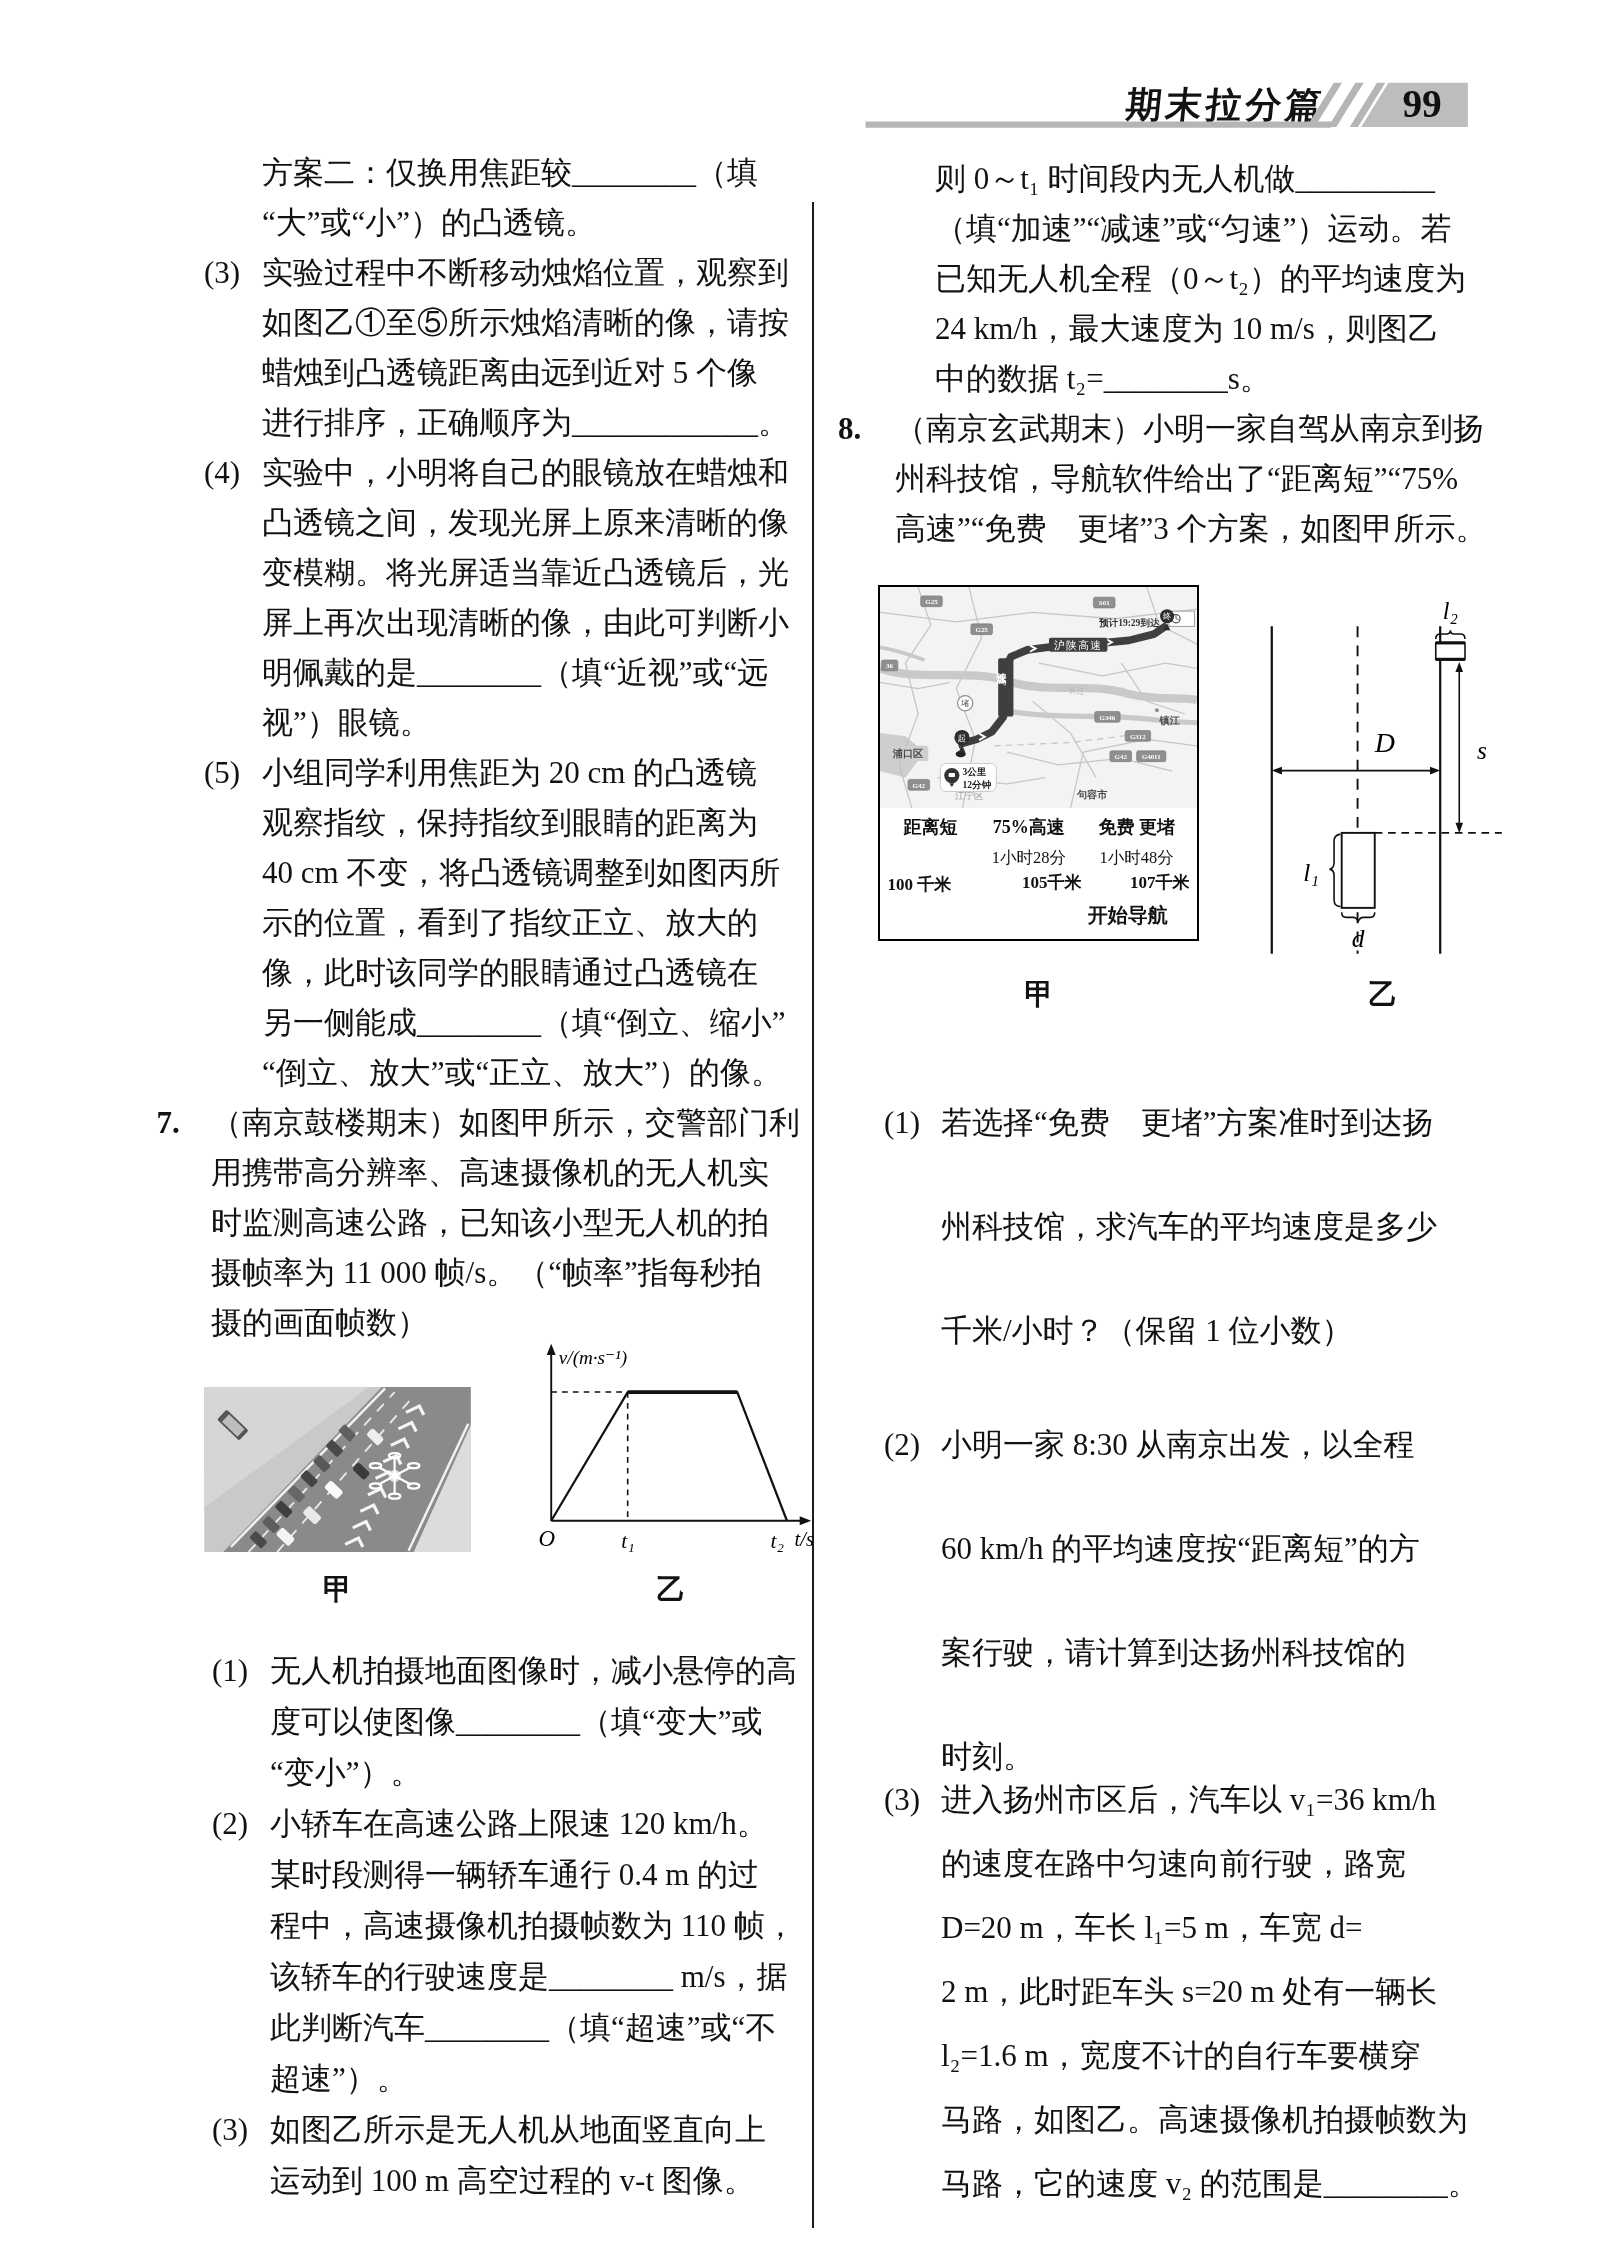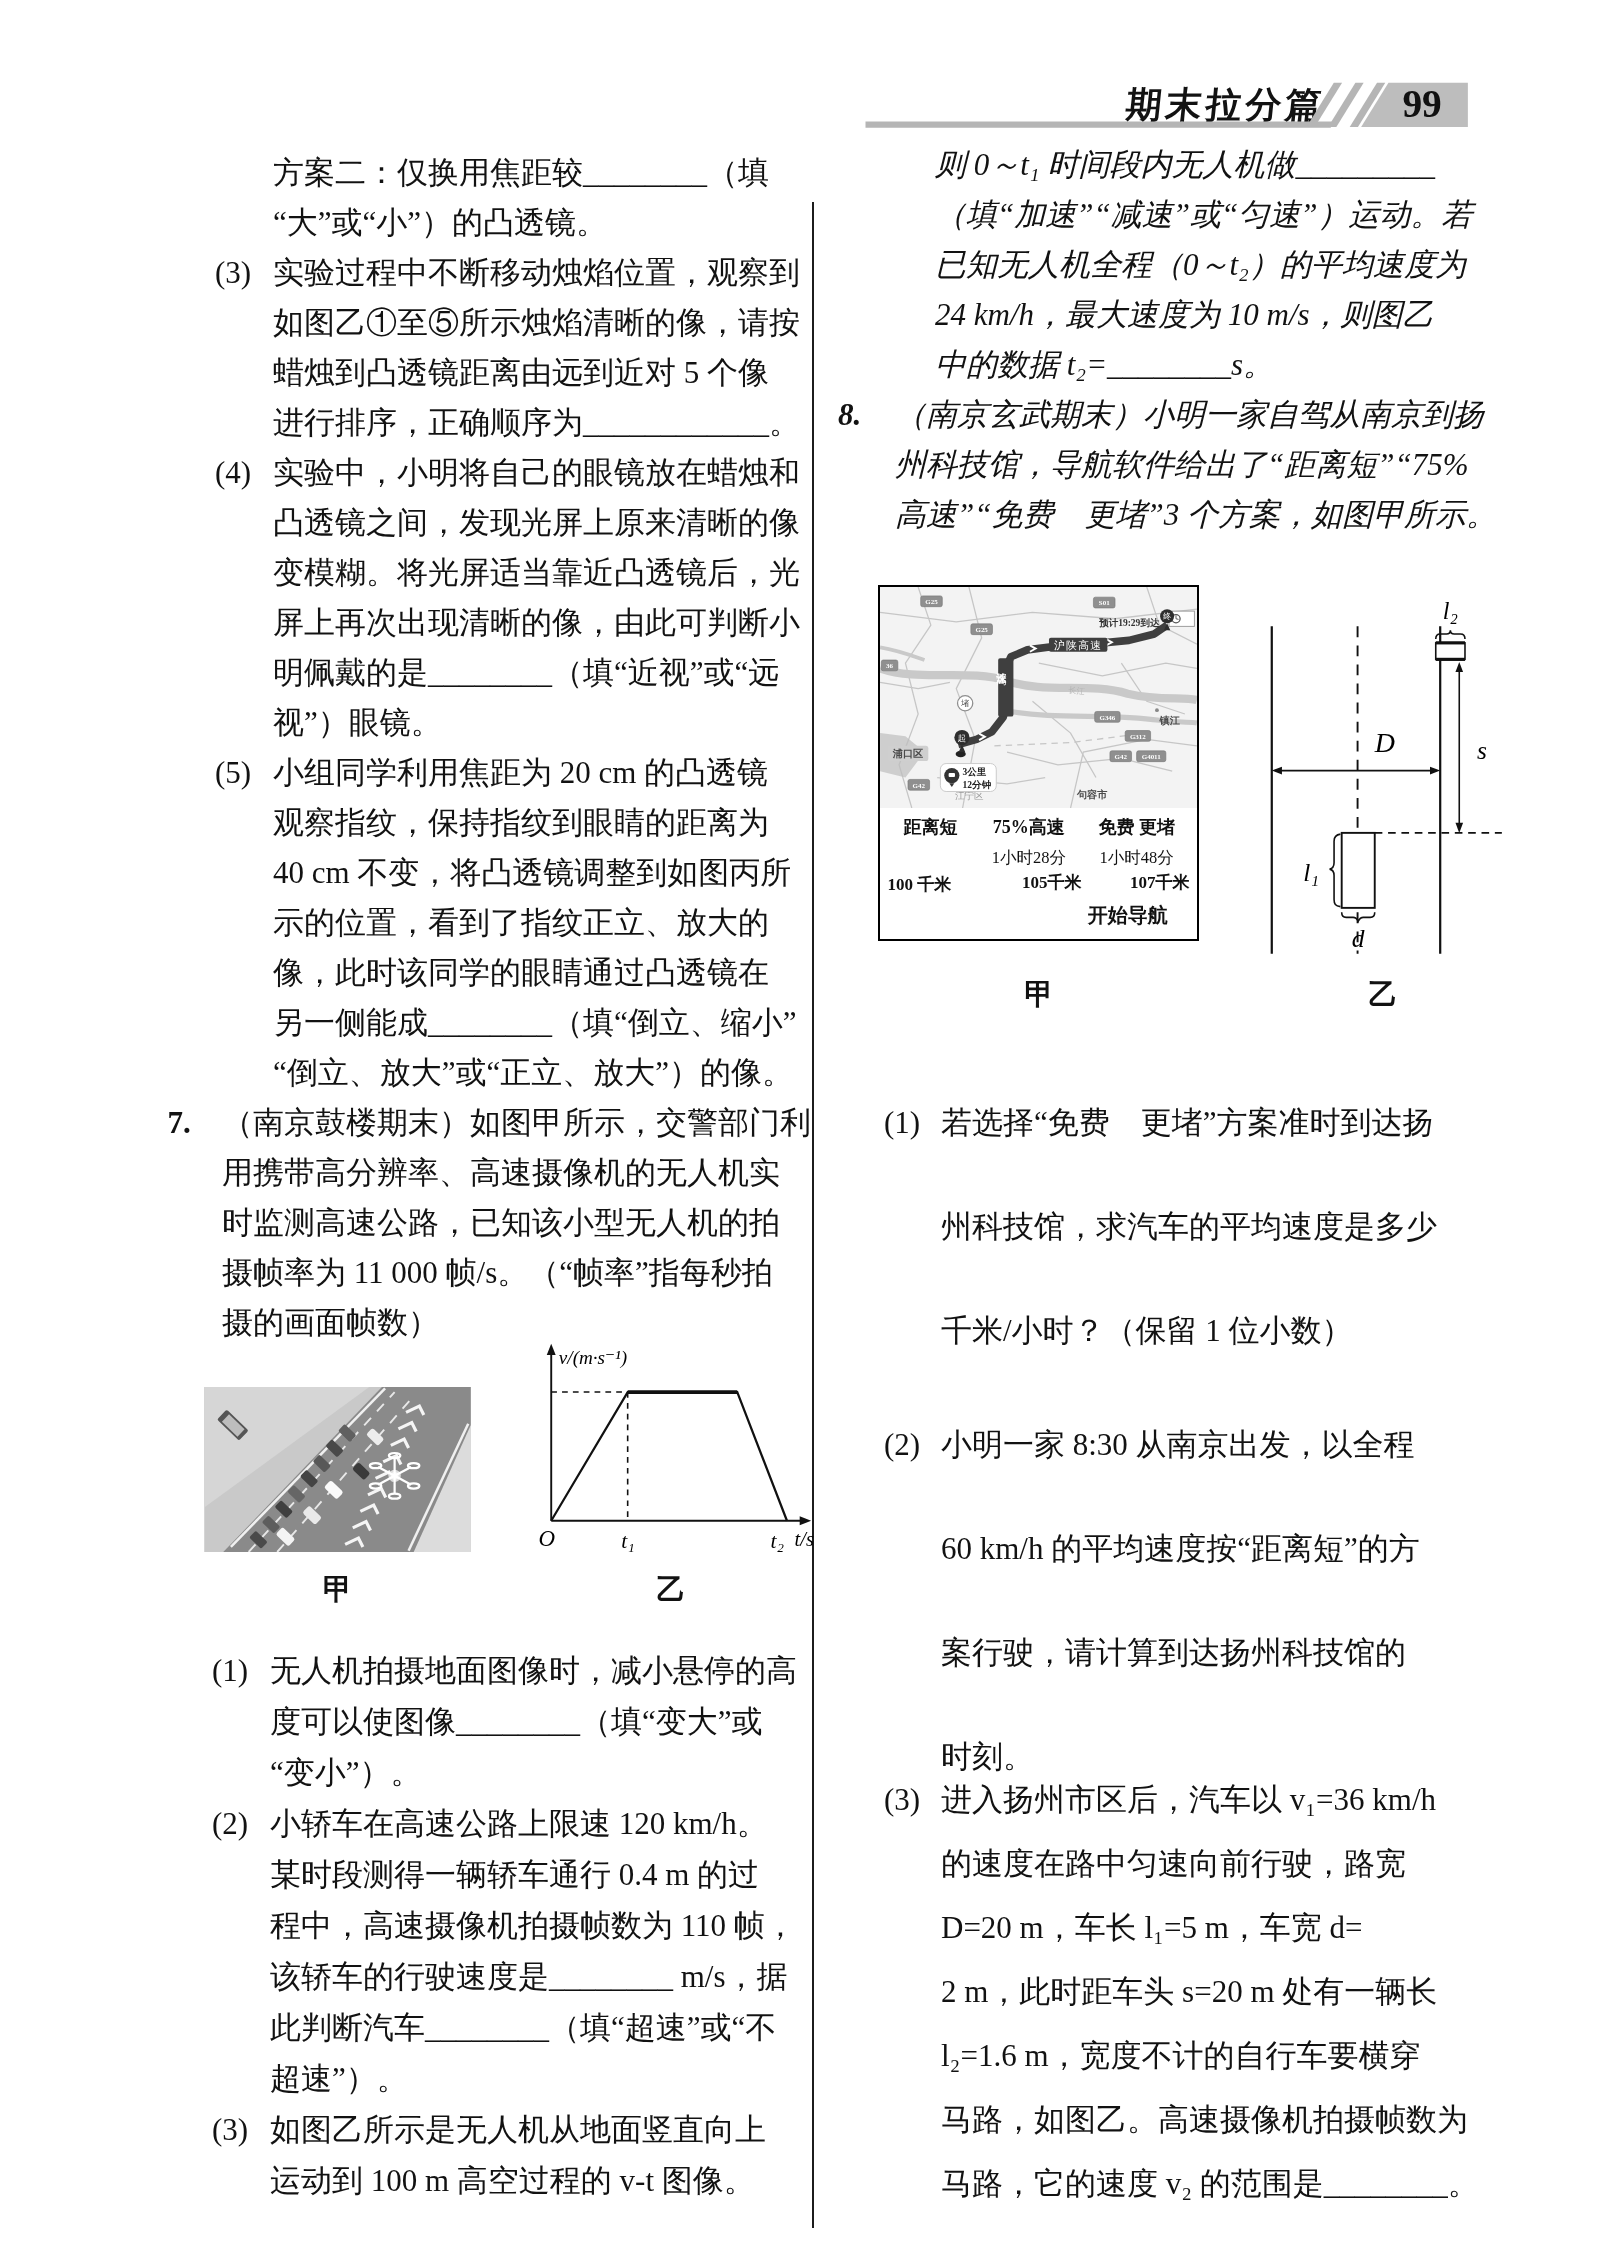--- a/index.html
+++ b/index.html
@@ -51,21 +51,21 @@
     <polygon points="10,73 748,73 742,83 10,83" fill="#b5b5b5"></polygon>
     <polygon points="747,12 760,12 717,82 704,82" fill="#b5b5b5"></polygon>
     <polygon points="781,12 794,12 751,82 738,82" fill="#b5b5b5"></polygon>
     <polygon points="815,12 828,12 785,82 772,82" fill="#b5b5b5"></polygon>
     <polygon points="833,12 958,12 958,82 790,82" fill="#bdbdbd"></polygon>
     <text x="886" y="66" font-size="62" font-weight="700" text-anchor="middle" fill="#111">99</text>
   </svg>
 
   <div class="divider"></div>
 
-  <div id="leftA" class="tcol lhA" style="left:165px;top:148px;width:646px;">
+  <div id="leftA" class="tcol lhA" style="left:154px;top:148px;width:646px;">
       <div class="ln i2"><span>方案二：仅换用焦距较________（填</span></div>
       <div class="ln i2"><span>“大”或“小”）的凸透镜。</span></div>
       <div class="ln i2"><span class="mk">(3)</span><span>实验过程中不断移动烛焰位置，观察到</span></div>
       <div class="ln i2"><span>如图乙①至⑤所示烛焰清晰的像，请按</span></div>
       <div class="ln i2"><span>蜡烛到凸透镜距离由远到近对 5 个像</span></div>
       <div class="ln i2"><span>进行排序，正确顺序为____________。</span></div>
       <div class="ln i2"><span class="mk">(4)</span><span>实验中，小明将自己的眼镜放在蜡烛和</span></div>
       <div class="ln i2"><span>凸透镜之间，发现光屏上原来清晰的像</span></div>
       <div class="ln i2"><span>变模糊。将光屏适当靠近凸透镜后，光</span></div>
       <div class="ln i2"><span>屏上再次出现清晰的像，由此可判断小</span></div>
@@ -90,21 +90,21 @@
       <div class="ln i2"><span>“变小”）。</span></div>
       <div class="ln i2"><span class="mk">(2)</span><span>小轿车在高速公路上限速 120 km/h。</span></div>
       <div class="ln i2"><span>某时段测得一辆轿车通行 0.4 m 的过</span></div>
       <div class="ln i2"><span>程中，高速摄像机拍摄帧数为 110 帧，</span></div>
       <div class="ln i2"><span>该轿车的行驶速度是________ m/s，据</span></div>
       <div class="ln i2"><span>此判断汽车________（填“超速”或“不</span></div>
       <div class="ln i2"><span>超速”）。</span></div>
       <div class="ln i2"><span class="mk">(3)</span><span>如图乙所示是无人机从地面竖直向上</span></div>
       <div class="ln i2"><span>运动到 100 m 高空过程的 v-t 图像。</span></div>
     </div>
-  <div id="rightC" class="tcol lhA" style="left:838px;top:140px;width:693px;font-style:italic;">
+  <div id="rightC" class="tcol lhA" style="left:838px;top:154px;width:693px;">
       <div class="ln j2"><span>则 0～t₁ 时间段内无人机做_________</span></div>
       <div class="ln j2"><span>（填“加速”“减速”或“匀速”）运动。若</span></div>
       <div class="ln j2"><span>已知无人机全程（0～t₂）的平均速度为</span></div>
       <div class="ln j2"><span>24 km/h，最大速度为 10 m/s，则图乙</span></div>
       <div class="ln j2"><span>中的数据 t₂=________s。</span></div>
       <div class="ln j0"><span class="mk bold">8.</span><span>（南京玄武期末）小明一家自驾从南京到扬</span></div>
       <div class="ln j0"><span>州科技馆，导航软件给出了“距离短”“75%</span></div>
       <div class="ln j0"><span>高速”“免费　更堵”3 个方案，如图甲所示。</span></div>
     </div>
   <div id="rightD" class="tcol lhD" style="left:838px;top:1071px;width:693px;">

